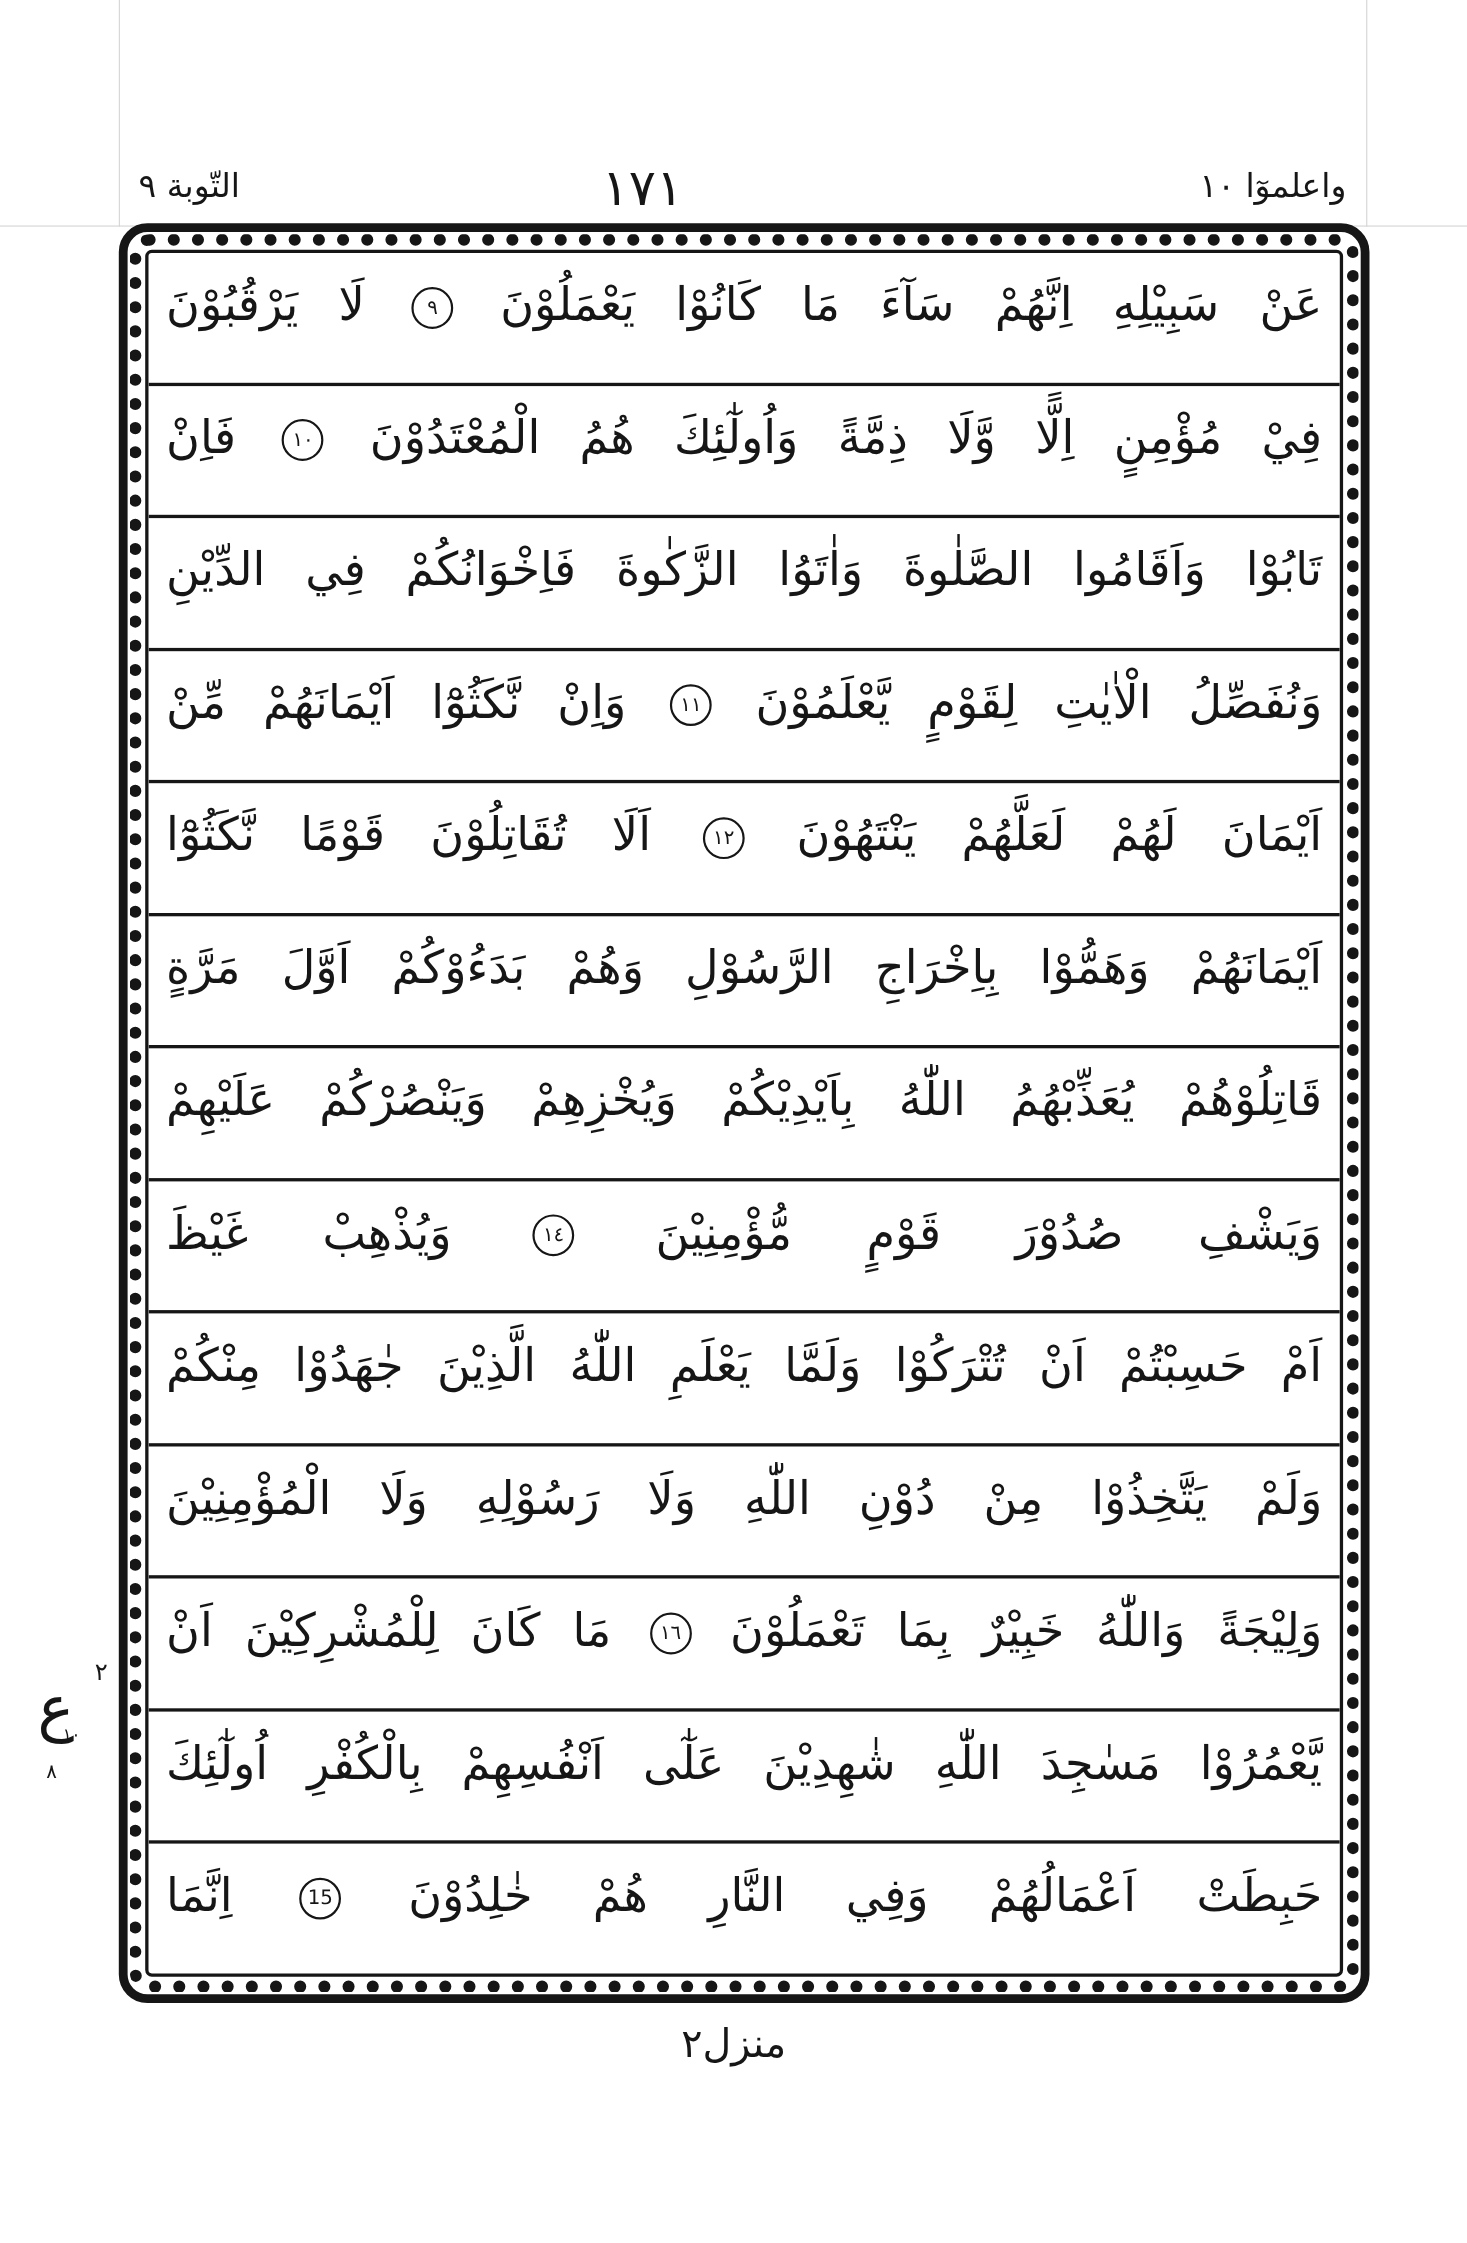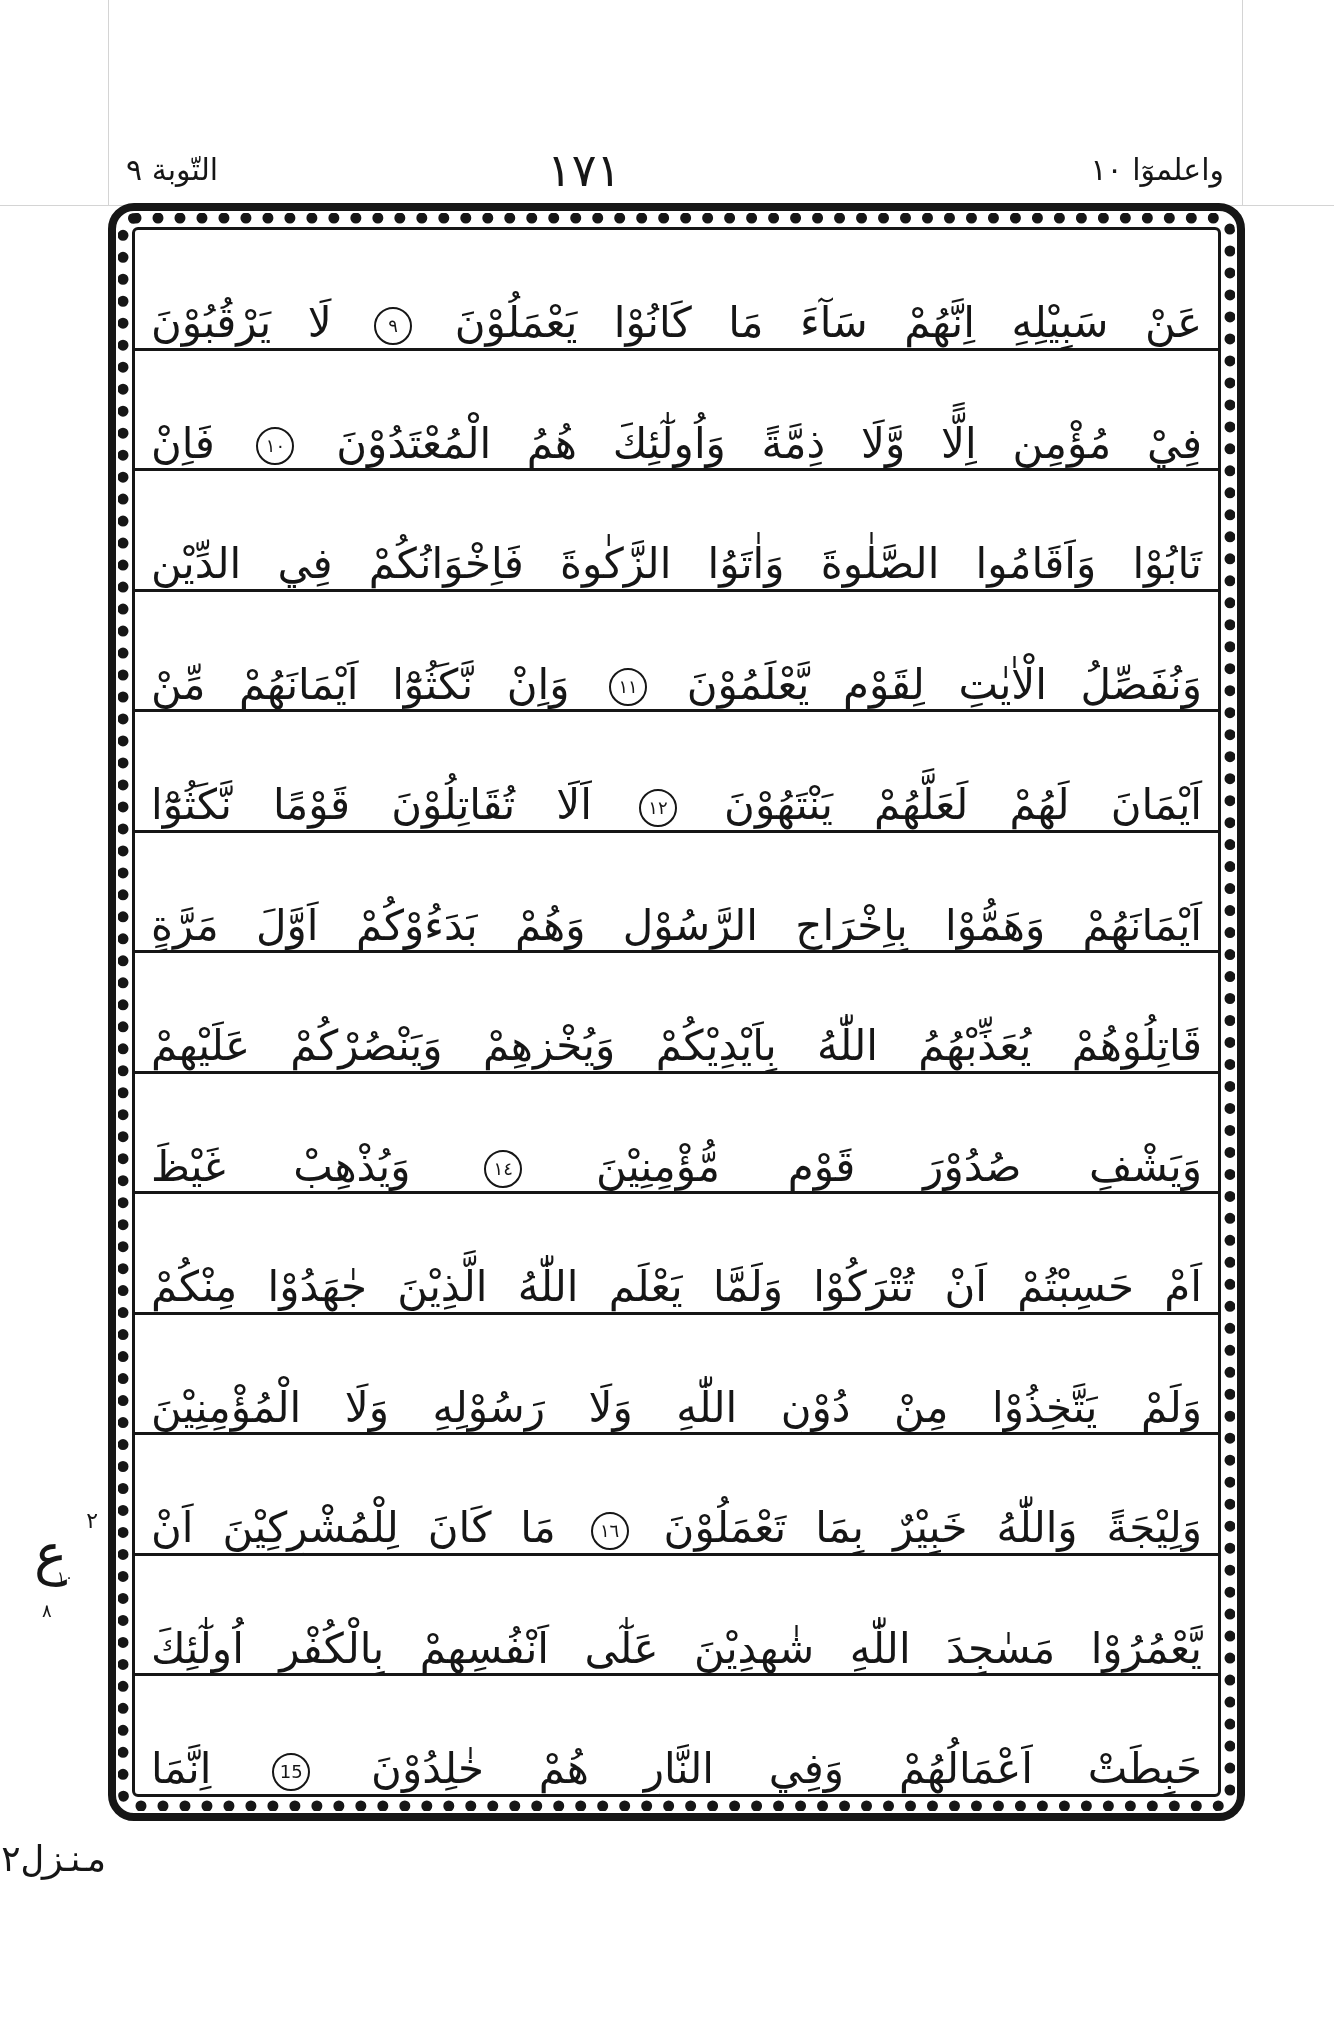--- a/index.html
+++ b/index.html
@@ -44,29 +44,28 @@
     box-sizing: border-box; width: 100%; height: 100%;
     border: 3px solid #161616;
     border-radius: 6px;
     overflow: hidden;
     display: flex; flex-direction: column;
   }
   .qline {
     flex: 1 1 0;
     box-sizing: border-box;
     border-bottom: 3px solid #161616;
-    padding: 14px 16px;
+    padding: 0 16px;
     direction: rtl;
     text-align: justify;
     text-align-last: justify;
     font-size: 42px;
     line-height: 94px;
     white-space: nowrap;
     overflow: hidden;
-    margin-top: 32px;
   }
   .qline:last-child { border-bottom: none; }
 
   .ayah-marker {
     display: inline-block;
     box-sizing: border-box;
     min-width: 38px; height: 38px;
     border: 2px solid #161616;
     border-radius: 50%;
     font-size: 18px;
@@ -81,23 +80,22 @@
   
   .ruku { position: absolute; left: 30px; top: 1508px; width: 60px; height: 112px; }
   .ruku .num-top    { position: absolute; right: -8px; top: 0;  font-size: 22px; }
   .ruku .ain        { position: absolute; left: 4px;  top: 18px; font-size: 56px; line-height: 56px; }
   .ruku .num-side   { position: absolute; left: 27px; top: 60px; font-size: 15px; }
   .ruku .num-bottom { position: absolute; left: 12px; top: 92px; font-size: 18px; }
 
   
   .footer-manzil {
     position: absolute; left: 0; top: 1838px;
-    width: 1334px; text-align: left;
+    width: 1334px; text-align: center;
     font-size: 36px;
-    font-family: Liberation Mono, monospace;
   }
 </style>
 </head>
 <body>
 
 <div class="faint-v left"></div>
 <div class="faint-v right"></div>
 <div class="faint-h"></div>
 
 <div class="hdr hdr-juz">واعلموٓا ١٠</div>

